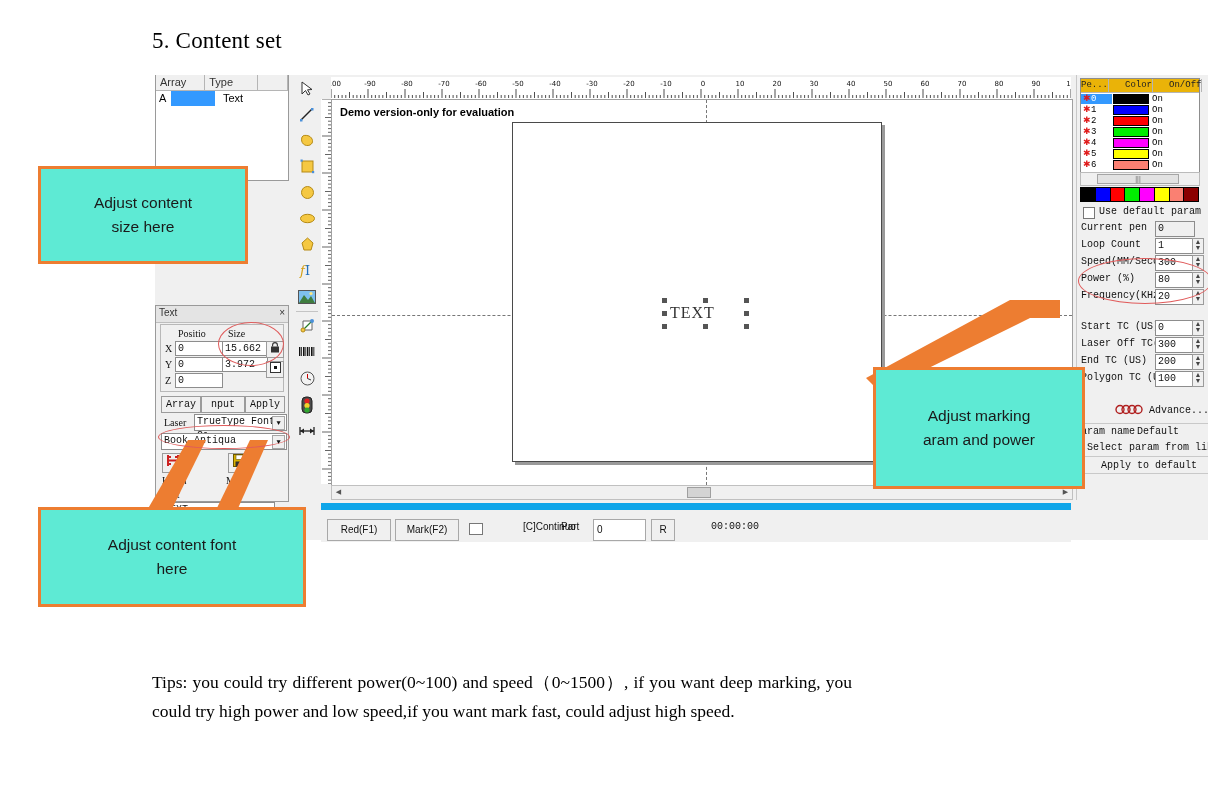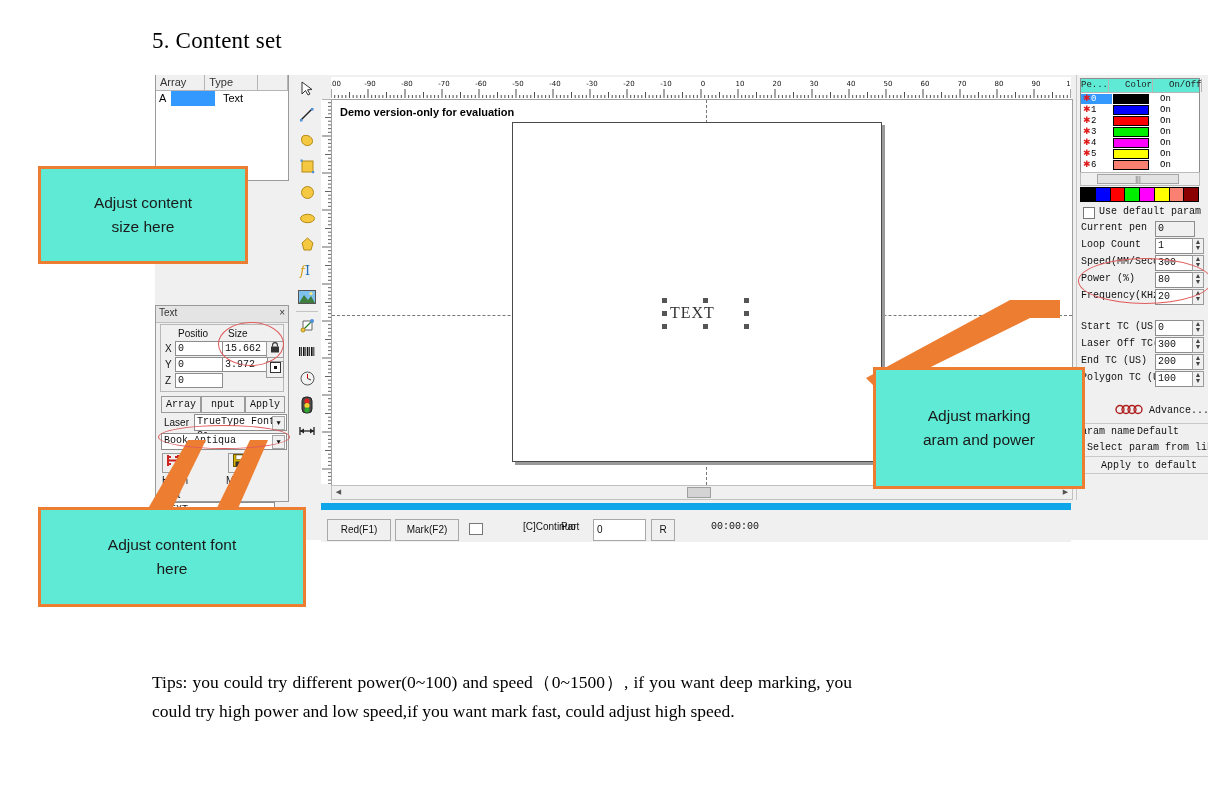--- a/index.html
+++ b/index.html
@@ -64,41 +64,41 @@
   #statusbar{left:166px;top:428px;width:750px;height:32px;background:#f0f0f0;border-top:7px solid #0ea5e9;}
   #statusbar .sb{position:absolute;top:9px;height:20px;border:1px solid #a8a8a8;background:#f0f0f0;
                  font-size:10px;line-height:20px;text-align:center;overflow:hidden;color:#111;}
   #statusbar .flat{position:absolute;top:11px;font-size:10px;color:#111;}
 
   
   #text-panel{left:0px;top:230px;width:132px;height:195px;background:#f0f0f0;border:1px solid #9a9a9a;}
   #text-panel .tp-title{height:14px;background:#e4e4e4;border-bottom:1px solid #bdbdbd;font-size:10px;
                         padding:1px 3px;color:#333;display:flex;justify-content:space-between;}
   .grp{position:absolute;left:4px;top:18px;width:122px;height:66px;border:1px solid #b8b8b8;}
-  .lbl{position:absolute;font-size:10px;color:#111;font-family:Liberation Sans, sans-serif;}
+  .lbl{position:absolute;font-size:10px;color:#111;font-family:Liberation Serif, serif;}
   .tbox{position:absolute;background:#fff;border:1px solid #8d8d8d;font-size:10px;
         font-family:"Liberation Mono",monospace;padding-left:2px;line-height:13px;color:#111;}
   .btn{position:absolute;background:#f0f0f0;border:1px solid #9b9b9b;font-size:10px;
        font-family:"Liberation Mono",monospace;text-align:center;color:#111;}
   .combo{position:absolute;background:#fff;border:1px solid #8d8d8d;font-size:10px;
          font-family:"Liberation Mono",monospace;padding-left:2px;line-height:14px;color:#111;}
   .combo .arw{position:absolute;right:1px;top:1px;width:11px;height:12px;background:#f0f0f0;border:1px solid #a6a6a6;
               font-size:7px;text-align:center;line-height:12px;}
 
   
   #pen-panel{left:921px;top:0px;width:132px;height:425px;background:#f0f0f0;border-left:1px solid #c8c8c8;}
   #pen-table{position:absolute;left:3px;top:3px;width:118px;height:93px;background:#fff;border:1px solid #8d8d8d;}
-  #pen-table .th{display:flex;height:13px;background:#5eead4;border-bottom:1px solid #b5b5b5;gap:16px;}
+  #pen-table .th{display:flex;height:13px;background:#eab308;border-bottom:1px solid #b5b5b5;gap:16px;}
   #pen-table .th div{border-right:1px solid #b5b5b5;font-size:9px;text-align:center;line-height:13px;
                      font-family:"Liberation Mono",monospace;color:#222;}
   .pc1{width:31px;}.pc2{width:36px;}.pc3{width:33px;}
   #pen-table .tr{display:flex;height:11px;align-items:center;}
   #pen-table .tr .idx{width:31px;font-size:9px;font-family:"Liberation Mono",monospace;padding-left:10px;box-sizing:border-box;}
   #pen-table .tr .col{width:34px;height:8px;border:1px solid #000;margin:0 1px;}
-  #pen-table .tr .on{width:33px;font-size:9px;font-family:"Liberation Mono",monospace;padding-left:10px;box-sizing:border-box;}
+  #pen-table .tr .on{width:33px;font-size:9px;font-family:"Liberation Mono",monospace;padding-left:2px;box-sizing:border-box;}
   .star{position:absolute;left:2px;color:#e01b1b;font-size:9px;line-height:11px;}
   #pen-hscroll{position:absolute;left:3px;top:97px;width:118px;height:12px;background:#f0f0f0;border:1px solid #bbb;}
   #pen-hscroll .thumb{position:absolute;left:16px;top:1px;width:80px;height:8px;background:#e2e2e2;border:1px solid #a5a5a5;
                       font-size:7px;text-align:center;line-height:8px;color:#666;}
   #swatches{position:absolute;left:3px;top:112px;width:118px;height:15px;display:flex;}
   #swatches div{flex:1;border:1px solid #000;margin-right:-1px;}
   #pen-form{position:absolute;left:2px;top:130px;width:130px;}
   .prow{position:relative;height:16px;margin-bottom:1px;}
   .pname{position:absolute;left:2px;top:1px;font-size:10px;font-family:"Liberation Mono",monospace;color:#111;white-space:nowrap;}
   .pval{position:absolute;left:76px;top:0px;width:36px;height:14px;background:#fff;border:1px solid #8d8d8d;

